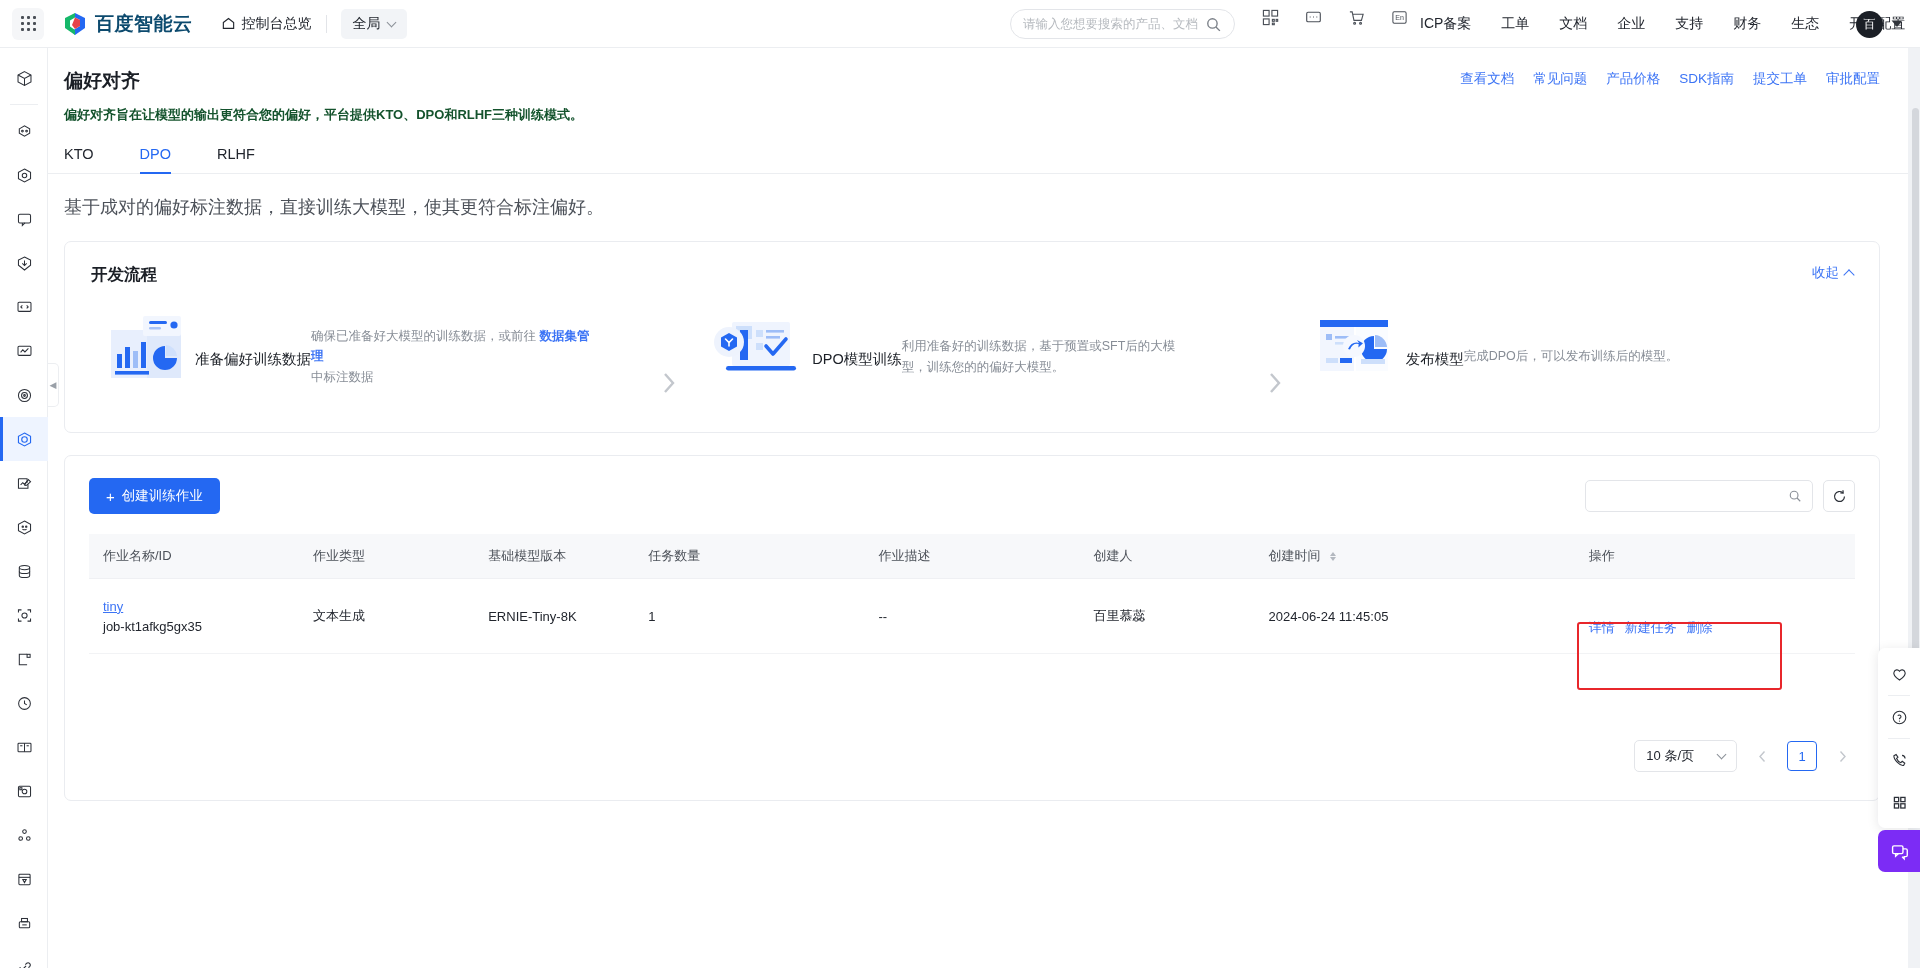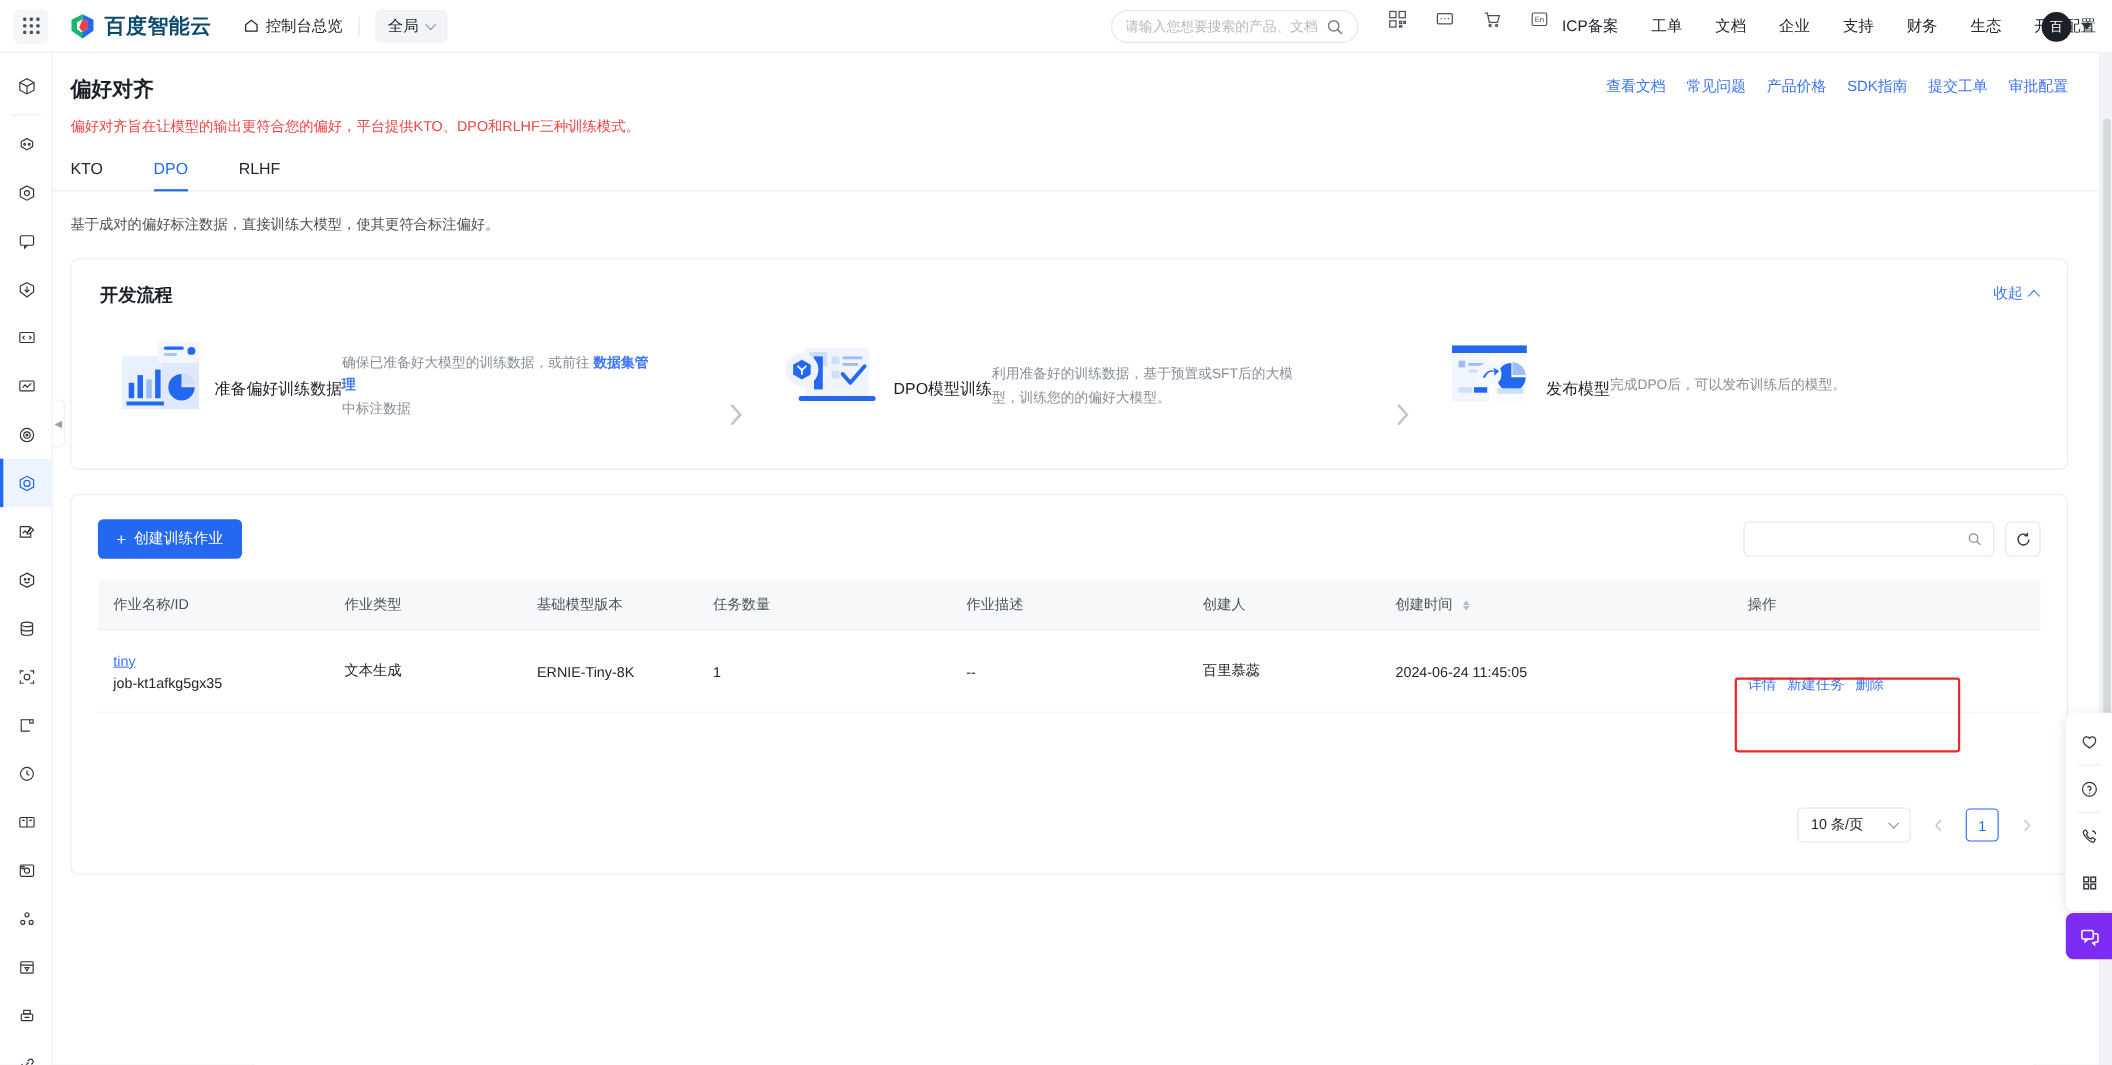--- a/index.html
+++ b/index.html
@@ -88,39 +88,39 @@
   }
   .rail-handle span { font-size: 9px; color: #9aa0a8; }
 
   
   .page {
     position: absolute; top: 48px; left: 36px; width: 1872px; height: 920px;
     background: #fff; overflow: hidden;
   }
   .page-head { padding: 20px 28px 0 28px; position: relative; }
   .page-title { font-size: 19px; font-weight: bold; color: #1b1f26; }
-  .page-sub { font-size: 13px; color: #ef4444; margin-top: 12px; }
+  .page-sub { font-size: 13px; color: #14532d; margin-top: 12px; font-weight: bold; }
 
   .head-links { position: absolute; right: 28px; top: 22px; display: flex; gap: 19px; }
   .head-links span { font-size: 13.5px; color: #3c74f5; cursor: pointer; white-space: nowrap; }
 
   .tabs {
     margin-top: 16px; padding: 0 28px; display: flex; gap: 0;
     border-bottom: 1px solid #eceef1; position: relative;
   }
   .tab {
     font-size: 14.5px; color: #22262e; padding: 6px 0 11px 0; margin-right: 46px;
     cursor: pointer; position: relative;
   }
   .tab.active { color: #2468f2; }
   .tab.active::after {
     content: ""; position: absolute; left: 0; right: 0; bottom: -1px; height: 2px; background: #2468f2;
   }
 
-  .tab-desc { padding: 21px 28px 0 28px; font-size: 13px; color: #4c5159; }
+  .tab-desc { padding: 21px 28px 0 28px; font-size: 18px; color: #4c5159; }
 
   .content { padding: 22px 28px 0 28px; }
 
   
   .flow-card {
     border: 1px solid #eaecf0; border-radius: 7px; background: #fff;
     padding: 22px 26px 36px 26px; position: relative;
   }
   .flow-title { font-size: 16.5px; font-weight: bold; color: #1b1f26; }
   .flow-collapse {

